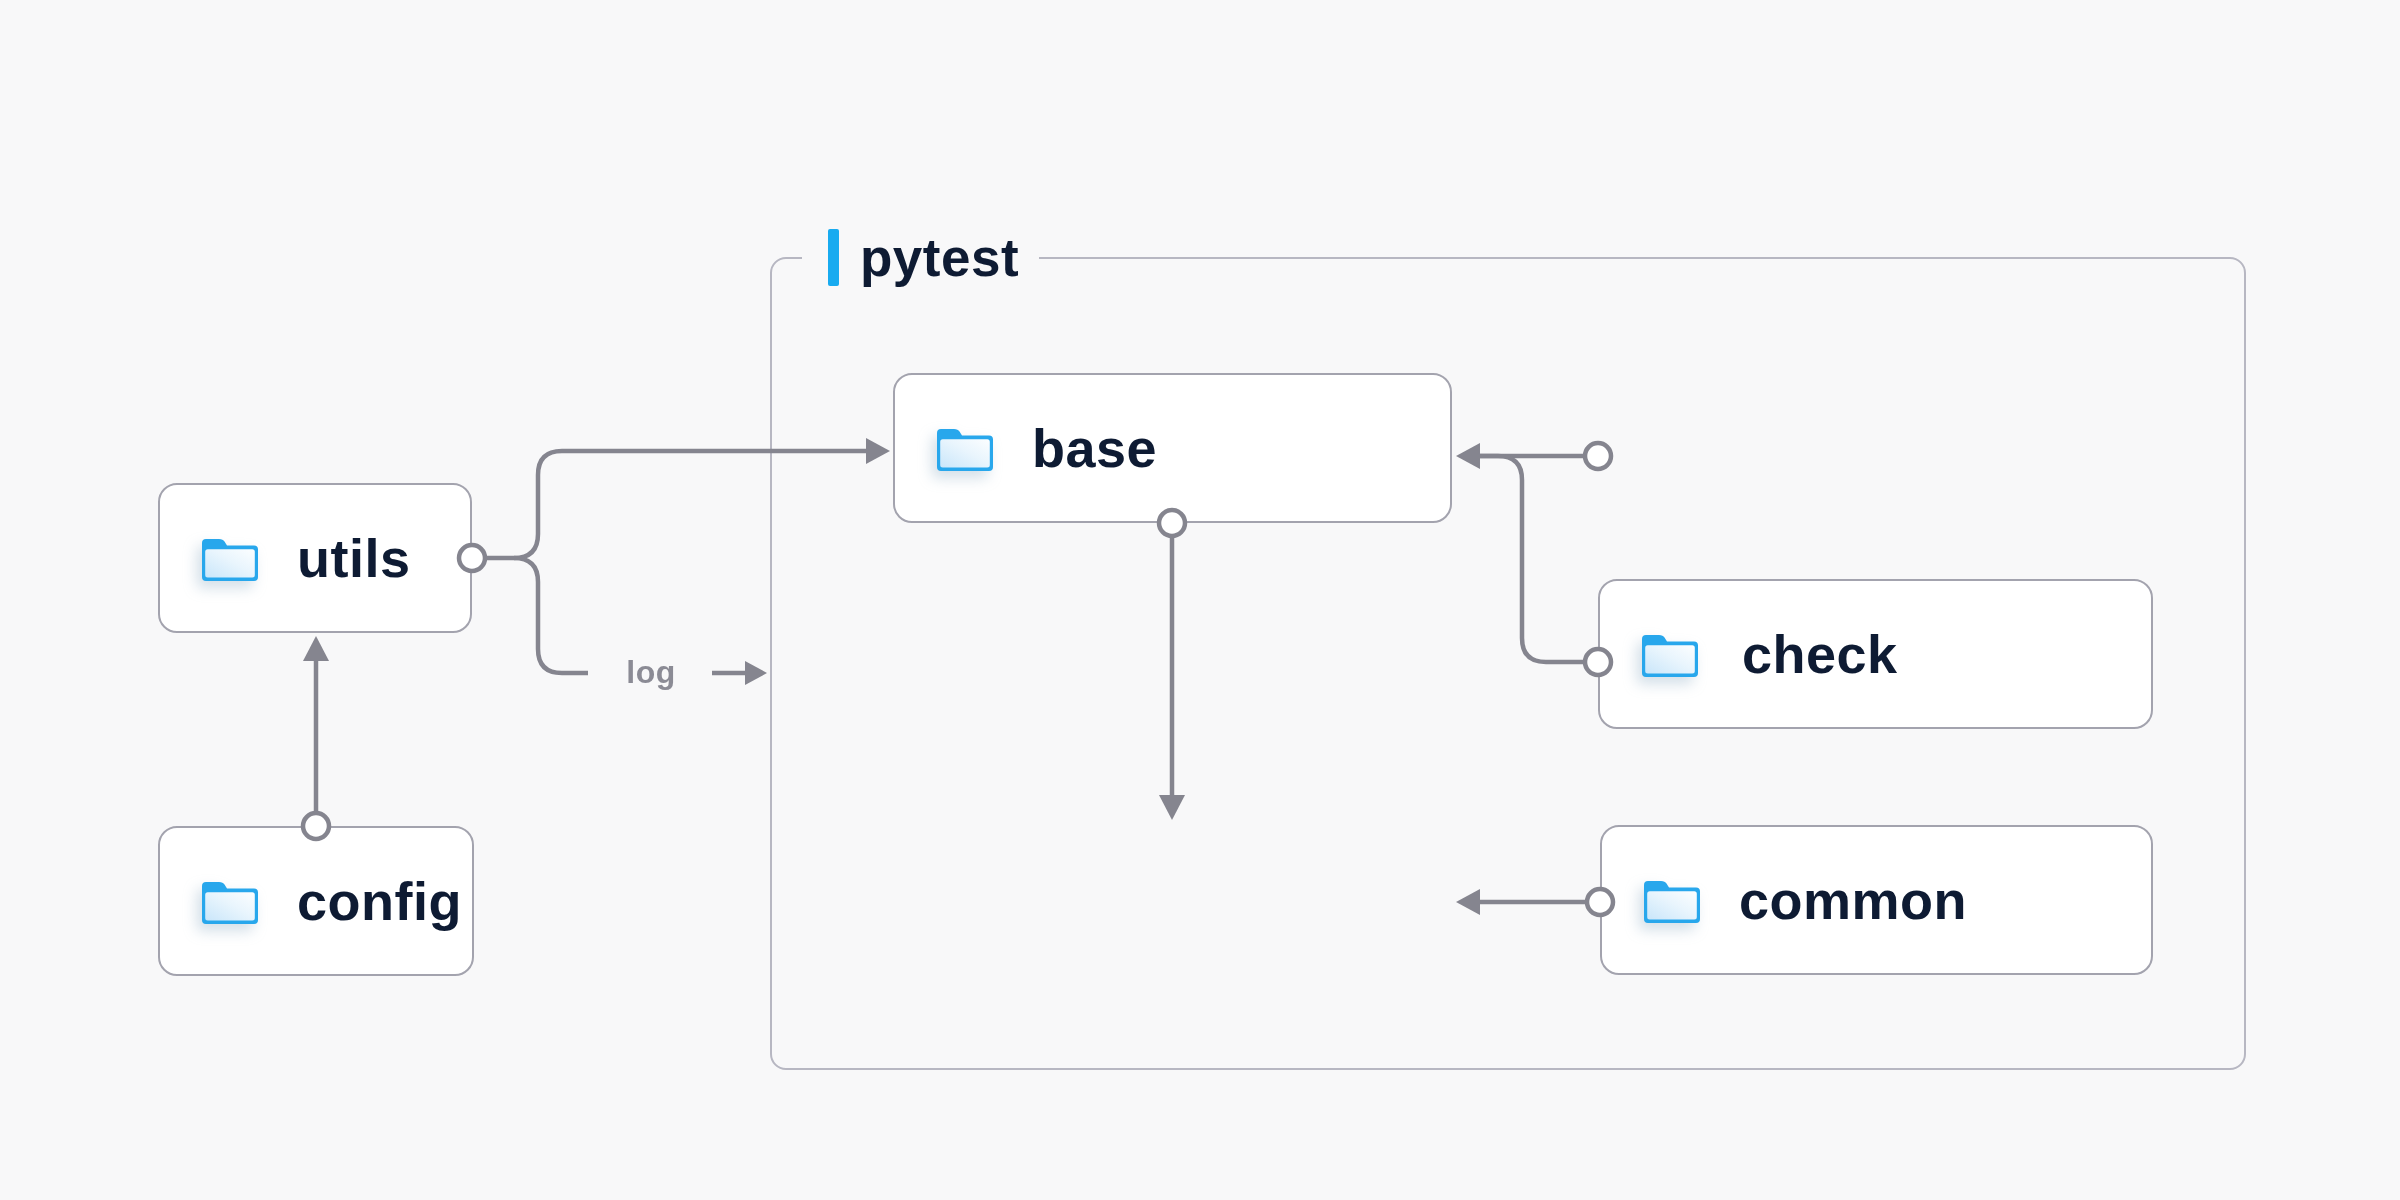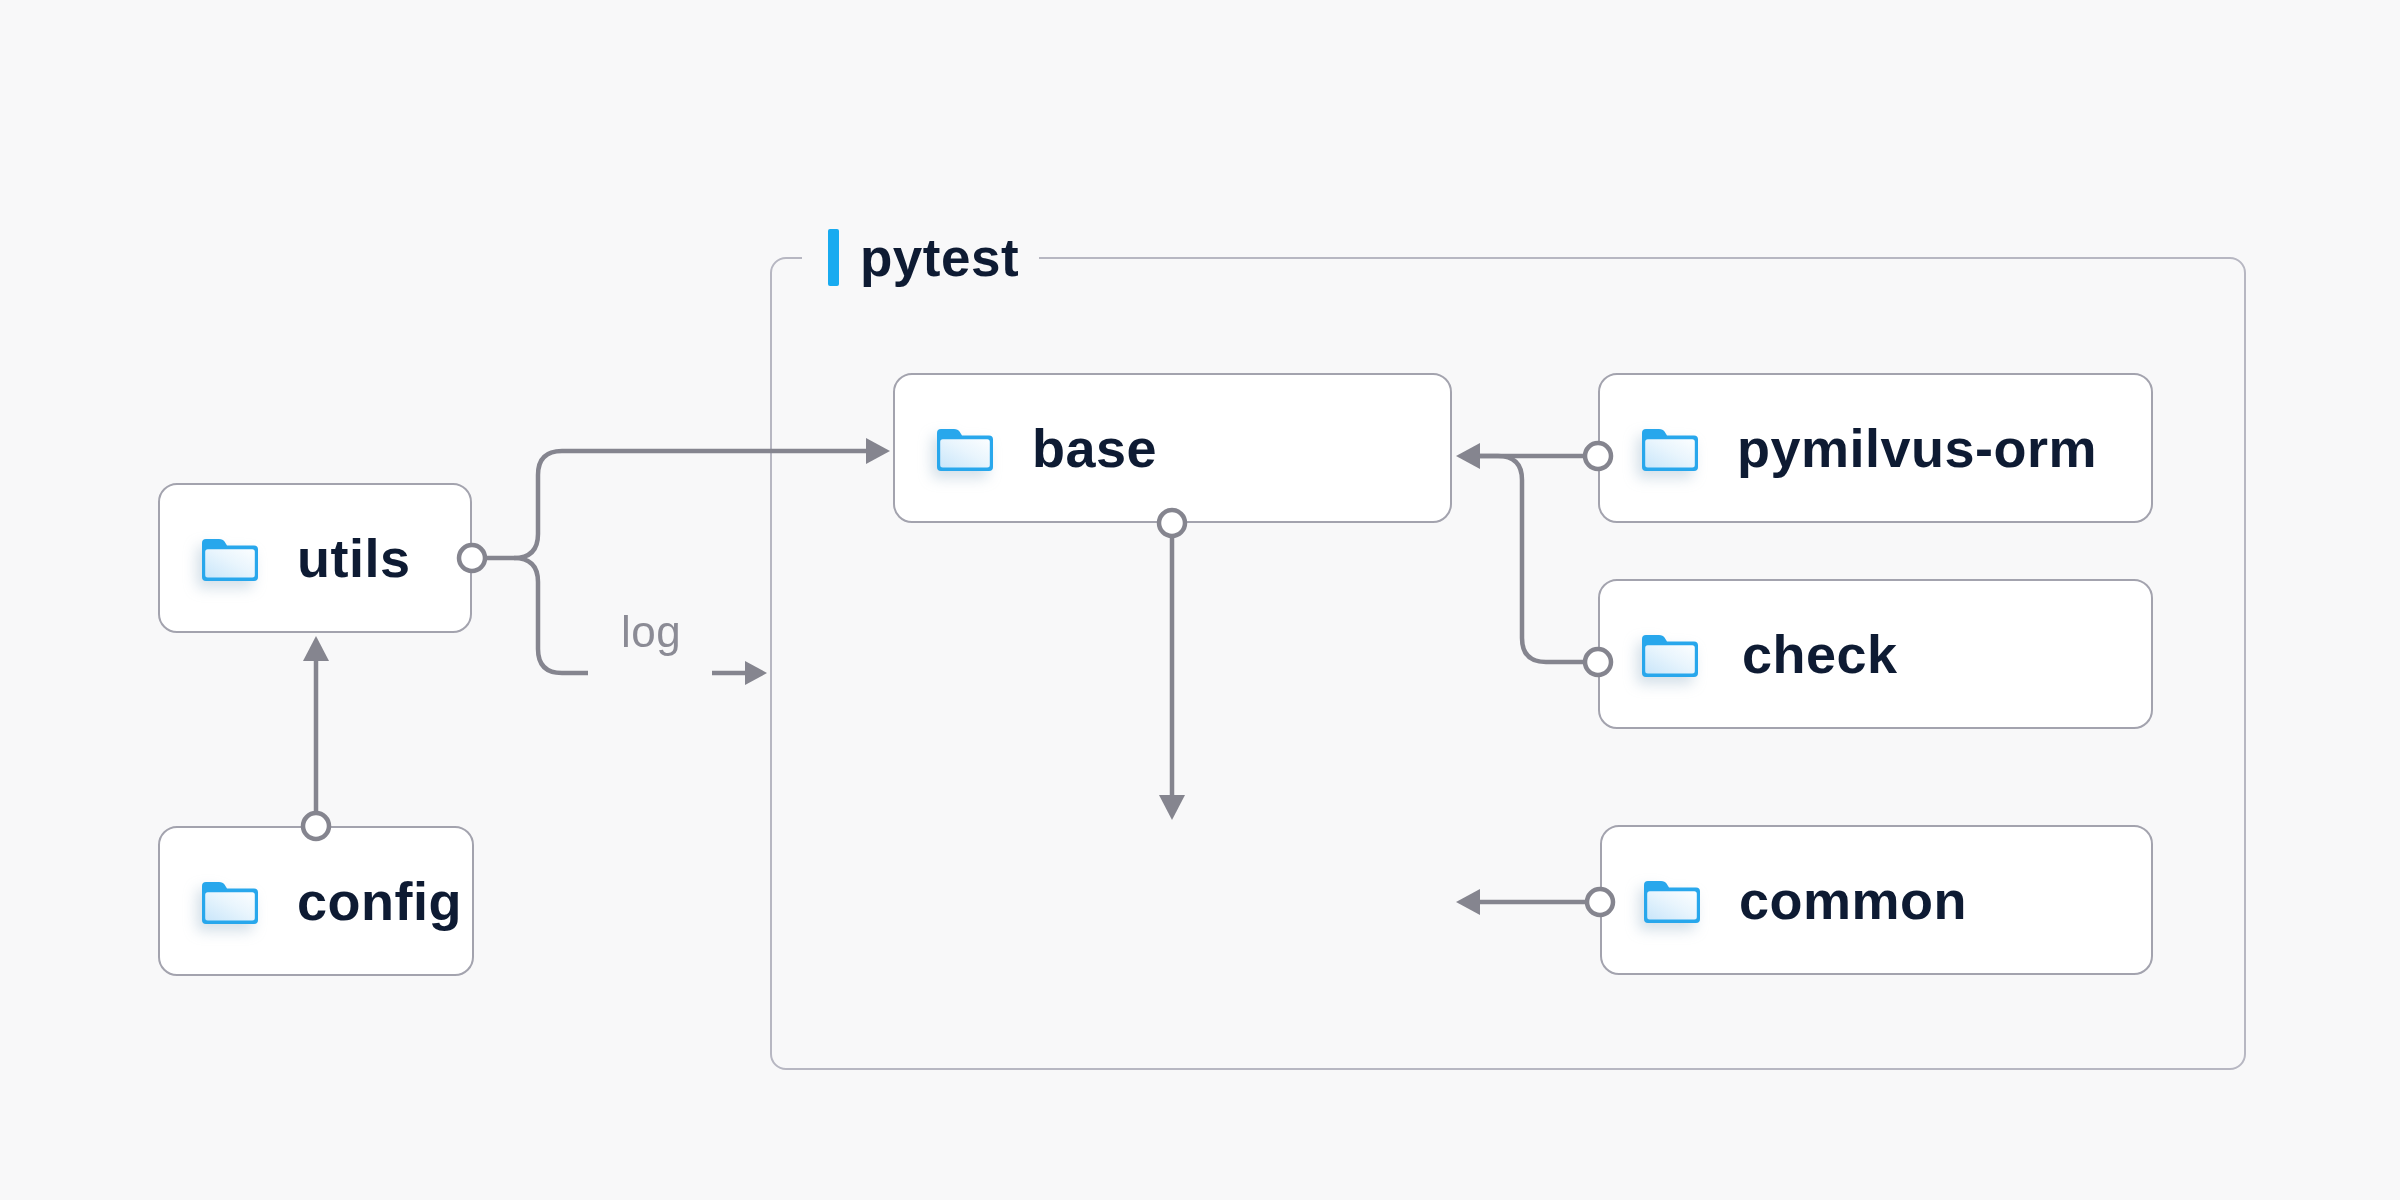--- a/index.html
+++ b/index.html
@@ -93,25 +93,25 @@
     stroke: #85858f;
     stroke-width: 4.5;
   }
   .wires polygon {
     fill: #85858f;
     stroke: none;
   }
   .edge-label {
     position: absolute;
     left: 596px;
-    top: 567px;
+    top: 614px;
     width: 110px;
     text-align: center;
-    font-size: 44px;
-    font-weight: 400;
+    font-size: 32px;
+    font-weight: 700;
     color: #8b8b95;
     letter-spacing: 0.5px;
   }
 </style>
 </head>
 <body>
 
 <svg width="0" height="0" style="position:absolute" aria-hidden="true">
   <defs>
     <linearGradient id="folder-grad" x1="0" y1="1" x2="1" y2="0">
@@ -148,26 +148,20 @@
     <span class="label">config</span>
   </div>
 
   <div class="node" style="left:893px; top:333px; width:559px; height:150px;">
     <svg class="folder">
         <use href="#folder-sym"></use>
       </svg>
     <span class="label">base</span>
   </div>
 
-  <div class="node" style="left:1598px; top:333px; width:555px; height:150px;">
-    <svg class="folder">
-        <use href="#folder-sym"></use>
-      </svg>
-    <span class="label">pymilvus-orm</span>
-  </div>
 
   <div class="node" style="left:1598px; top:539px; width:555px; height:150px;gap:40px;">
     <svg class="folder">
         <use href="#folder-sym"></use>
       </svg>
     <span class="label">check</span>
   </div>
 
 
   <div class="node" style="left:1600px; top:785px; width:553px; height:150px;">

